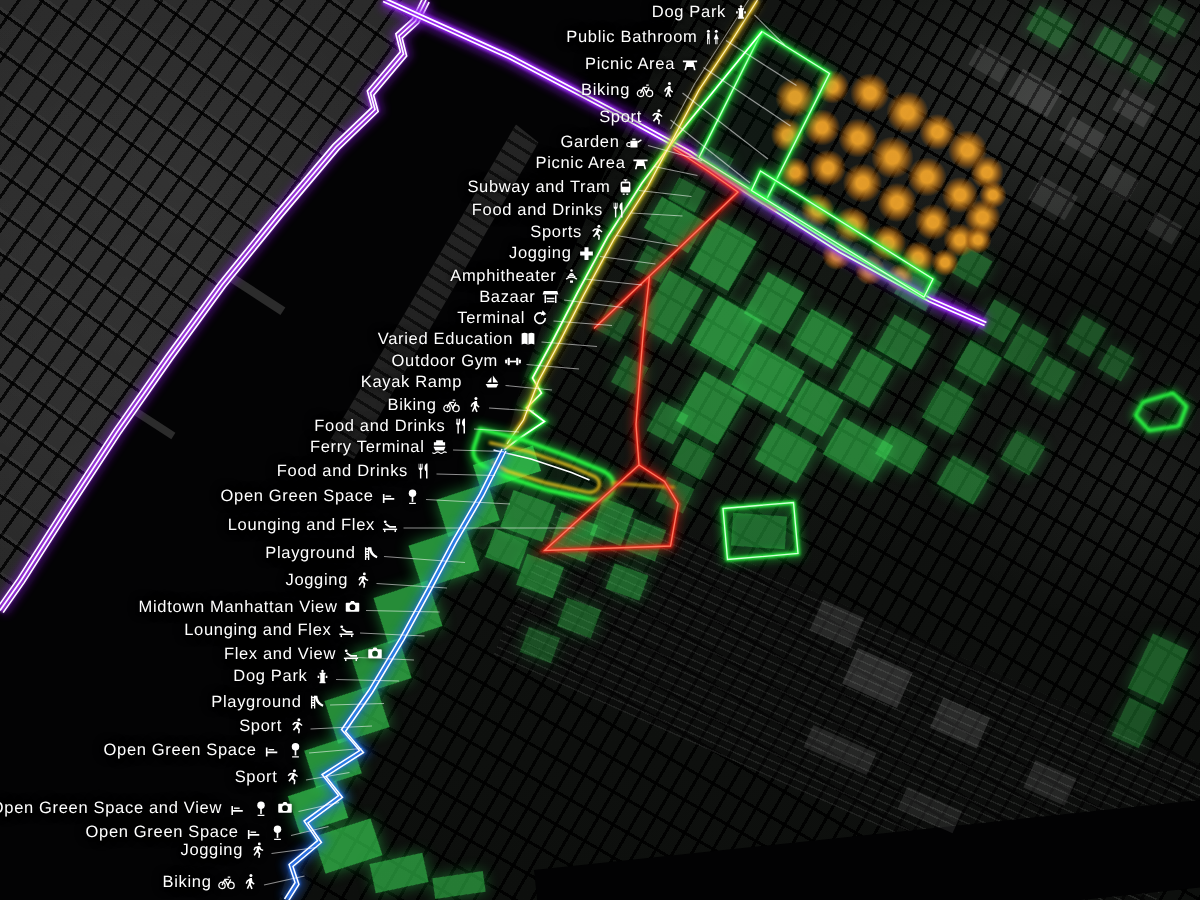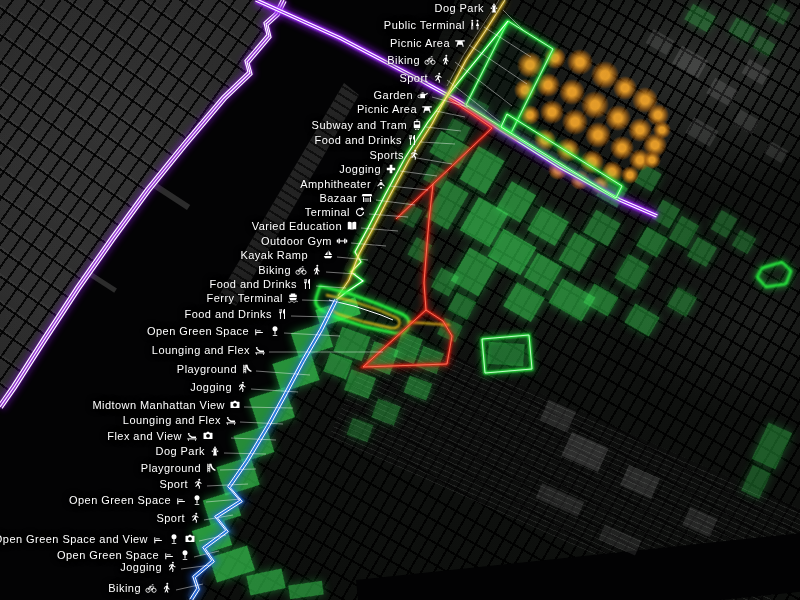--- a/index.html
+++ b/index.html
@@ -301,21 +301,21 @@
         <span>Dog Park</span>
         <span class="ic">
           <svg viewBox="0 0 24 24" width="12" height="12" fill="#fff">
             <path d="M8 21v-2h1V9H8V7h2.2a2.3 2.3 0 0 1 3.6 0H16v2h-1v10h1v2z"></path>
             <path d="M5.5 11h2.2v3H5.5zM16.3 11h2.2v3h-2.2z"></path>
             <circle cx="12" cy="4.6" r="1.7"></circle>
           </svg>
         </span>
       </div>
       <div class="lbl" style="right: 319px; top: 19px;">
-        <span>Public Terminal</span>
+        <span>Public Bathroom</span>
         <span class="ic">
           <svg viewBox="0 0 24 24" width="12" height="12" fill="#fff">
             <circle cx="6.5" cy="3.6" r="2"></circle>
             <rect x="4.8" y="6.4" width="3.4" height="7.6"></rect>
             <rect x="4.8" y="14" width="1.3" height="7"></rect>
             <rect x="7" y="14" width="1.3" height="7"></rect>
             <circle cx="17" cy="3.6" r="2"></circle>
             <path d="M17 6.2l3.4 8h-6.8z"></path>
             <rect x="15.7" y="14.2" width="1.2" height="6.8"></rect>
             <rect x="17.4" y="14.2" width="1.2" height="6.8"></rect>
@@ -392,21 +392,21 @@
       </div>
       <div class="lbl" style="right: 382px; top: 134px;">
         <span>Food and Drinks</span>
         <span class="ic">
           <svg viewBox="0 0 24 24" width="12" height="12" fill="#fff">
             <path d="M6.2 2.2v6.2c0 1.4.8 2.2 1.7 2.4V22h1.9V10.8c.9-.2 1.7-1 1.7-2.4V2.2h-1.4v5.6h-1V2.2H7.9v5.6H7V2.2z"></path>
             <path d="M16.6 2c-1.6 1.2-2.6 3.4-2.6 6 0 2.2.9 3.6 2 4.2V22h2V2z"></path>
           </svg>
         </span>
       </div>
-      <div class="lbl" style="right: 380px; top: 149px; justify-content: flex-end;">
+      <div class="lbl" style="right: 396px; top: 149px; justify-content: flex-end;">
         <span>Sports</span>
         <span class="ic">
           <svg viewBox="0 0 24 24" width="12" height="12" fill="#fff">
             <circle cx="14.5" cy="3.6" r="2"></circle>
             <path d="M13 6.4l2.8 1.2 3.6 3-1.2 1.5-3-2.4-1.8 3.8 2.6 2.5-.6 5.6h-2l.4-4.6-2.8-2.4-2.9 3.6-1.6-1.2 3.3-4.4 2-4.6-2.6.9-2.3 2.2-1.4-1.3 3-3z"></path>
           </svg>
         </span>
       </div>
       <div class="lbl" style="right: 403px; top: 163px;">
         <span>Jogging</span>
@@ -584,21 +584,21 @@
         <span class="ic">
           <svg viewBox="0 0 24 24" width="12" height="12" fill="#fff">
             <circle cx="5.6" cy="7.8" r="1.9"></circle>
             <path d="M6.8 9.5l5.4 3.7H20v2.6H11.4L5 11.4z"></path>
             <path d="M2.5 16.8h19v2h-19z"></path>
             <rect x="4" y="18.8" width="2" height="2.6"></rect>
             <rect x="18" y="18.8" width="2" height="2.6"></rect>
           </svg>
         </span>
       </div>
-      <div class="lbl" style="right: 586px; top: 430px;">
+      <div class="lbl" style="right: 544px; top: 430px;">
         <span>Flex and View</span>
         <span class="ic">
           <svg viewBox="0 0 24 24" width="12" height="12" fill="#fff">
             <circle cx="5.6" cy="7.8" r="1.9"></circle>
             <path d="M6.8 9.5l5.4 3.7H20v2.6H11.4L5 11.4z"></path>
             <path d="M2.5 16.8h19v2h-19z"></path>
             <rect x="4" y="18.8" width="2" height="2.6"></rect>
             <rect x="18" y="18.8" width="2" height="2.6"></rect>
           </svg>
         </span>

